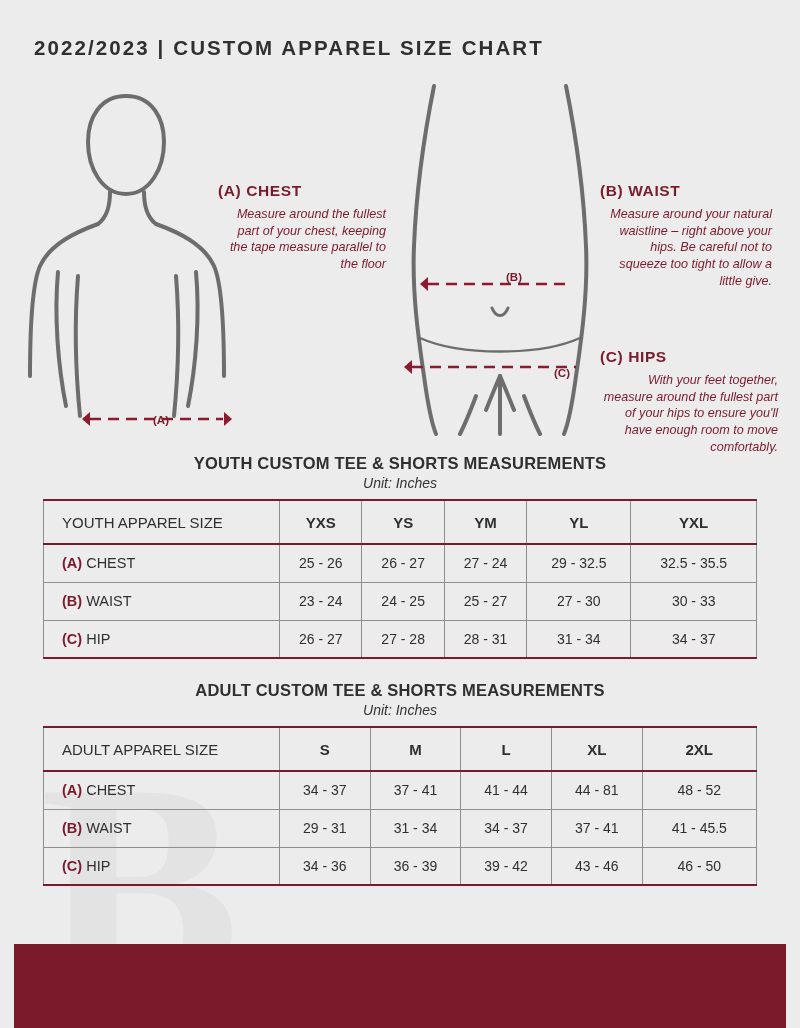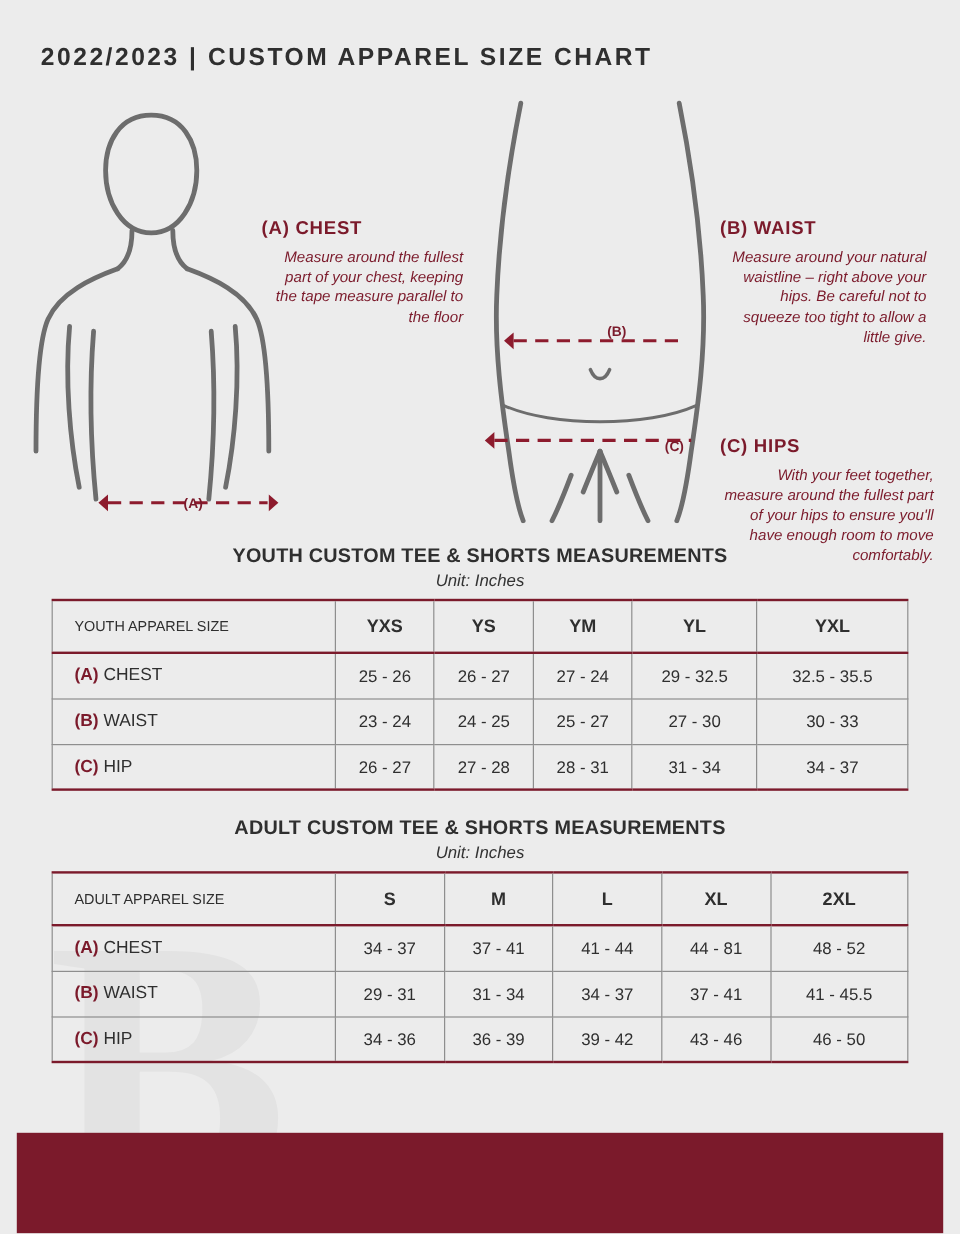--- a/index.html
+++ b/index.html
@@ -81,21 +81,21 @@
   }
   .note-body {
     font-size: 12.6px;
     line-height: 1.33;
     font-style: italic;
     color: #7b1a2b;
     text-align: right;
   }
   .note-a { left: 218px; top: 106px; width: 168px; }
   .note-b { left: 600px; top: 106px; width: 172px; }
-  .note-c { left: 600px; top: 288px; width: 178px; }
+  .note-c { left: 600px; top: 272px; width: 178px; }
 
   .marker {
     position: absolute;
     font-size: 11.5px;
     font-weight: bold;
     color: #7b1a2b;
   }
   .m-a { left: 153px; top: 338px; }
   .m-b { left: 506px; top: 195px; }
   .m-c { left: 554px; top: 291px; }
@@ -135,21 +135,21 @@
     font-weight: bold;
     font-size: 15px;
     border-top: 2px solid #7b1a2b;
     border-bottom: 2px solid #7b1a2b;
     height: 44px;
   }
   thead th.rowlabel {
     text-align: left;
     padding-left: 18px;
     font-weight: normal;
-    font-size: 12px;
+    font-size: 15px;
     width: 236px;
   }
   tbody td.rowlabel {
     text-align: left;
     padding-left: 18px;
     font-size: 14.5px;
     width: 236px;
   }
   tbody tr:last-child td { border-bottom: 2px solid #7b1a2b; }
   .tag { color: #7b1a2b; font-weight: bold; }

